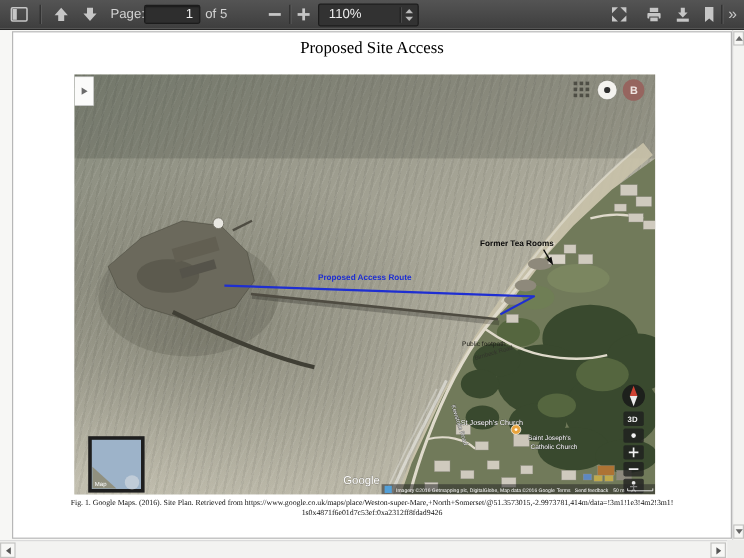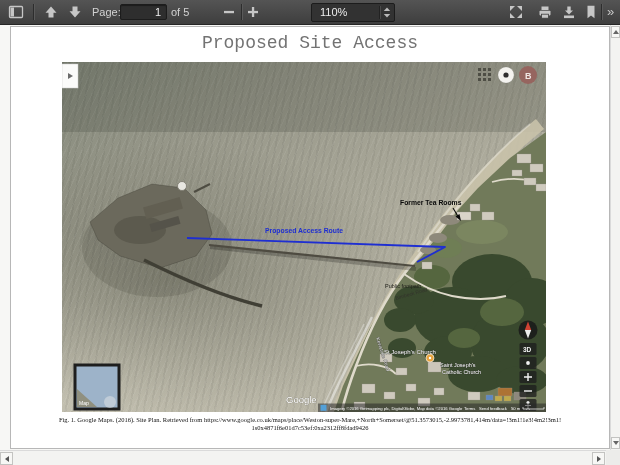--- a/index.html
+++ b/index.html
@@ -11,21 +11,21 @@
     background:linear-gradient(#545454,#3e3e3e);border-bottom:1px solid #262626;box-sizing:border-box;}
   .tbtn{position:absolute;top:2px;width:22px;height:20px;border:0;background:transparent;
     border-radius:2px;display:flex;align-items:center;justify-content:center;padding:0;cursor:pointer;}
   .tbtn svg{display:block;}
   .tsep{position:absolute;top:4px;width:1px;height:16px;background:#2d2d2d;box-shadow:1px 0 0 #5a5a5a;}
   .tlabel{position:absolute;top:0;height:25px;line-height:25px;color:#d2d2d2;font-size:11px;}
   .page-input{position:absolute;left:120px;top:4px;width:40px;height:14px;background:#2e2e2e;
     border:1px solid #1c1c1c;border-radius:2px;color:#f0f0f0;font-size:11px;line-height:14px;
     text-align:right;padding-right:5px;box-shadow:inset 0 1px 1px rgba(0,0,0,.4);}
   .zoom-select{position:absolute;left:265px;top:3px;width:82px;height:17px;background:#323232;
-    border:1px solid #1c1c1c;border-radius:2px;color:#ececec;font-size:11px;line-height:17px;margin-left:46px;}
+    border:1px solid #1c1c1c;border-radius:2px;color:#ececec;font-size:11px;line-height:17px;}
   .zoom-select .zval{position:absolute;left:8px;top:0;}
   .zoom-select .zsep{position:absolute;right:14px;top:2px;width:1px;height:13px;background:#222;box-shadow:1px 0 0 #4a4a4a;}
   .zoom-select svg{position:absolute;right:2px;top:2px;}
   .more-label{color:#c8c8c8;font-size:13px;line-height:20px;}
 
   
   .vscroll{position:absolute;right:0;top:25px;width:10px;height:425px;background:#f3f3f1;
     border-left:1px solid #dadada;box-sizing:border-box;}
   .hscroll{position:absolute;left:0;top:450px;width:606px;height:15px;background:#f3f3f1;
     border-top:1px solid #dadada;box-sizing:border-box;}
@@ -34,21 +34,21 @@
     display:flex;align-items:center;justify-content:center;padding:0;}
   .tri-up{width:0;height:0;border-left:3px solid transparent;border-right:3px solid transparent;border-bottom:4px solid #666;}
   .tri-down{width:0;height:0;border-left:3px solid transparent;border-right:3px solid transparent;border-top:4px solid #666;}
   .tri-left{width:0;height:0;border-top:3px solid transparent;border-bottom:3px solid transparent;border-right:4px solid #555;}
   .tri-right{width:0;height:0;border-top:3px solid transparent;border-bottom:3px solid transparent;border-left:4px solid #555;}
 
   
   .page{position:absolute;left:10px;top:26px;width:598px;height:421px;background:#fff;
     border:1px solid #b7b7b7;}
   .doc-title{position:absolute;left:0;top:6px;width:100%;text-align:center;
-    font-family:Liberation Mono, monospace;font-size:18px;color:#737373;}
+    font-family:Liberation Serif, serif;font-size:14px;color:#000000;}
   .caption{position:absolute;left:0;top:389px;width:100%;text-align:center;
     font-family:"Liberation Serif",serif;font-size:6.5px;line-height:8px;color:#101010;}
 
   
   .map{position:absolute;left:51px;top:35px;width:484px;height:350px;overflow:hidden;
     background:
       repeating-linear-gradient(115deg, rgba(255,255,255,.06) 0 1px, rgba(0,0,0,0) 1px 5px),
       repeating-linear-gradient(100deg, rgba(0,0,0,.05) 0 2px, rgba(0,0,0,0) 2px 7px),
       radial-gradient(ellipse at 22% 62%, rgba(86,88,74,.40), rgba(0,0,0,0) 45%),
       radial-gradient(ellipse at 4% 96%, rgba(214,210,194,.55), rgba(0,0,0,0) 35%),

